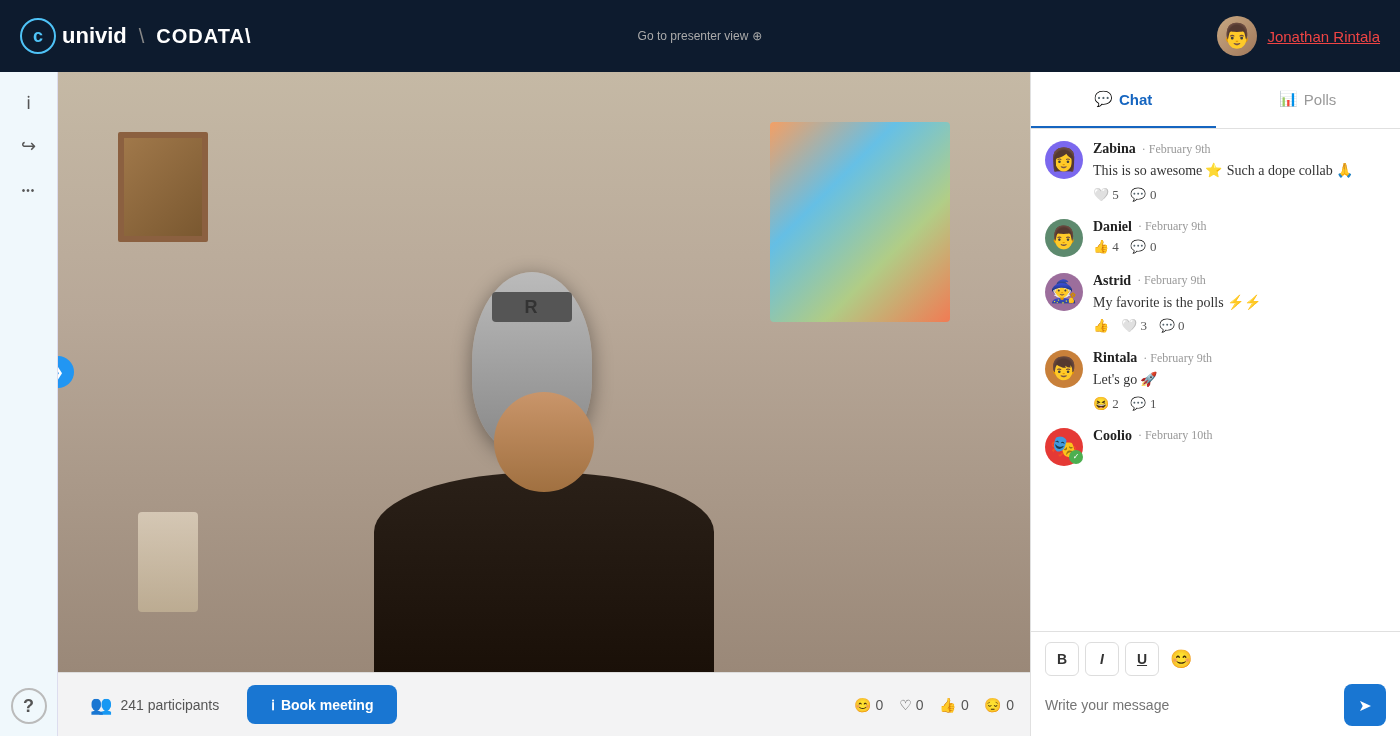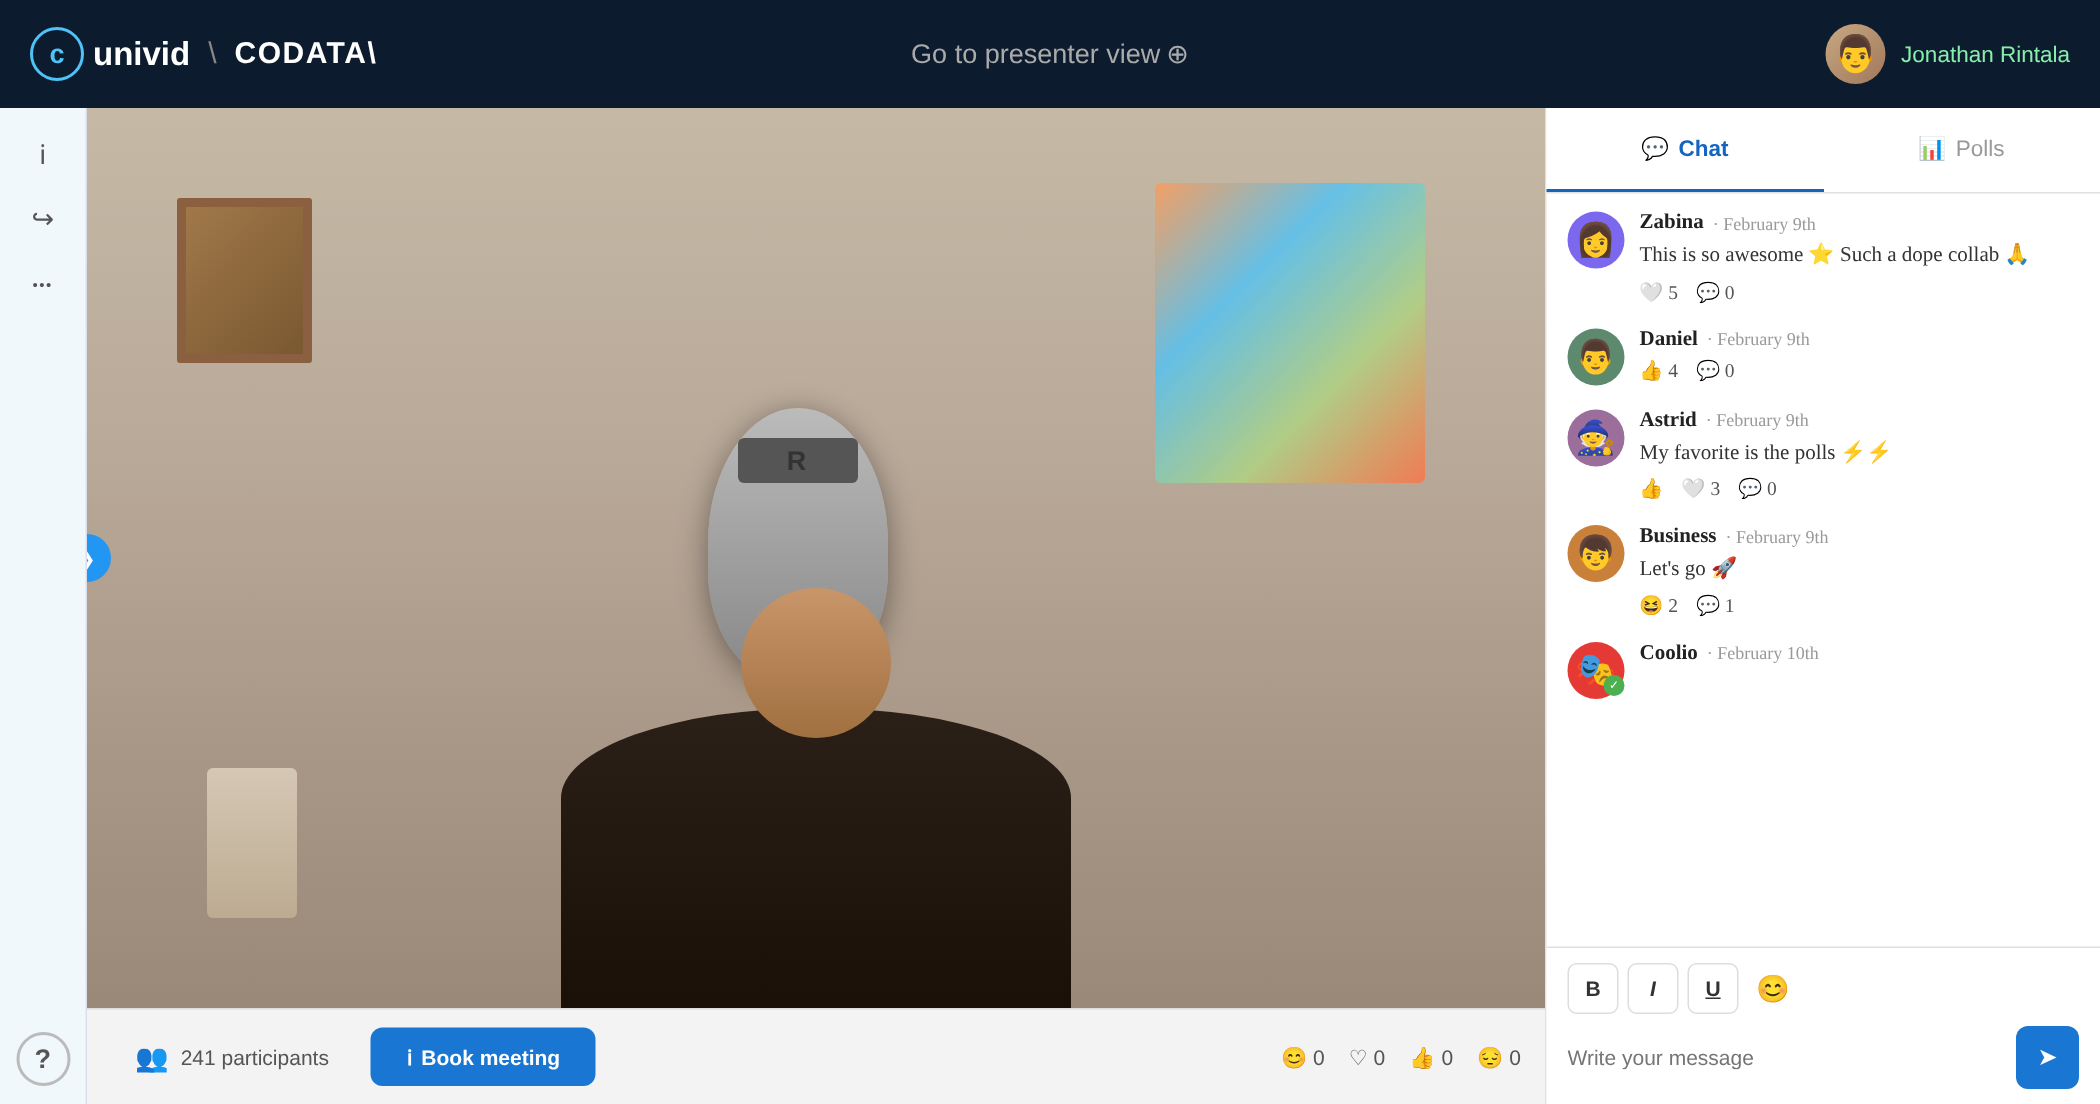--- a/index.html
+++ b/index.html
@@ -57,21 +57,21 @@
       left: 50%;
       transform: translateX(-50%);
       text-align: center;
       color: white;
     }
     .webinar-title {
       font-size: 17px;
       font-weight: 600;
     }
     .presenter-link {
-      font-size: 18px;
+      font-size: 12px;
       color: #aaa;
       display: flex;
       align-items: center;
       justify-content: center;
       gap: 4px;
       cursor: pointer;
     }
     .header-right {
       display: flex;
       align-items: center;
@@ -82,23 +82,24 @@
       height: 40px;
       border-radius: 50%;
       background: linear-gradient(135deg, #c8a882, #a0785a);
       overflow: hidden;
       display: flex;
       align-items: center;
       justify-content: center;
       font-size: 18px;
     }
     .user-name {
-      color: #86efac;
+      color: #ef4444;
       font-size: 15px;
       font-weight: 500;
+      text-decoration: underline;
     }
 
     
     .main-layout {
       display: flex;
       height: calc(736px - 72px);
     }
 
     
     .left-sidebar {
@@ -597,21 +598,21 @@
               <span>0</span>
             </div>
           </div>
         </div>
       </div>
 
       <div class="chat-message">
         <div class="msg-avatar" style="background:#c8803a;font-size:22px;">👦</div>
         <div class="msg-content">
           <div class="msg-header">
-            <span class="msg-name">Business</span>
+            <span class="msg-name">Rintala</span>
             <span class="msg-time">· February 9th</span>
           </div>
           <div class="msg-text">Let's go 🚀</div>
           <div class="msg-reactions">
             <div class="msg-reaction">
               <span>😆</span>
               <span>2</span>
             </div>
             <div class="msg-reaction">
               <span>💬</span>

